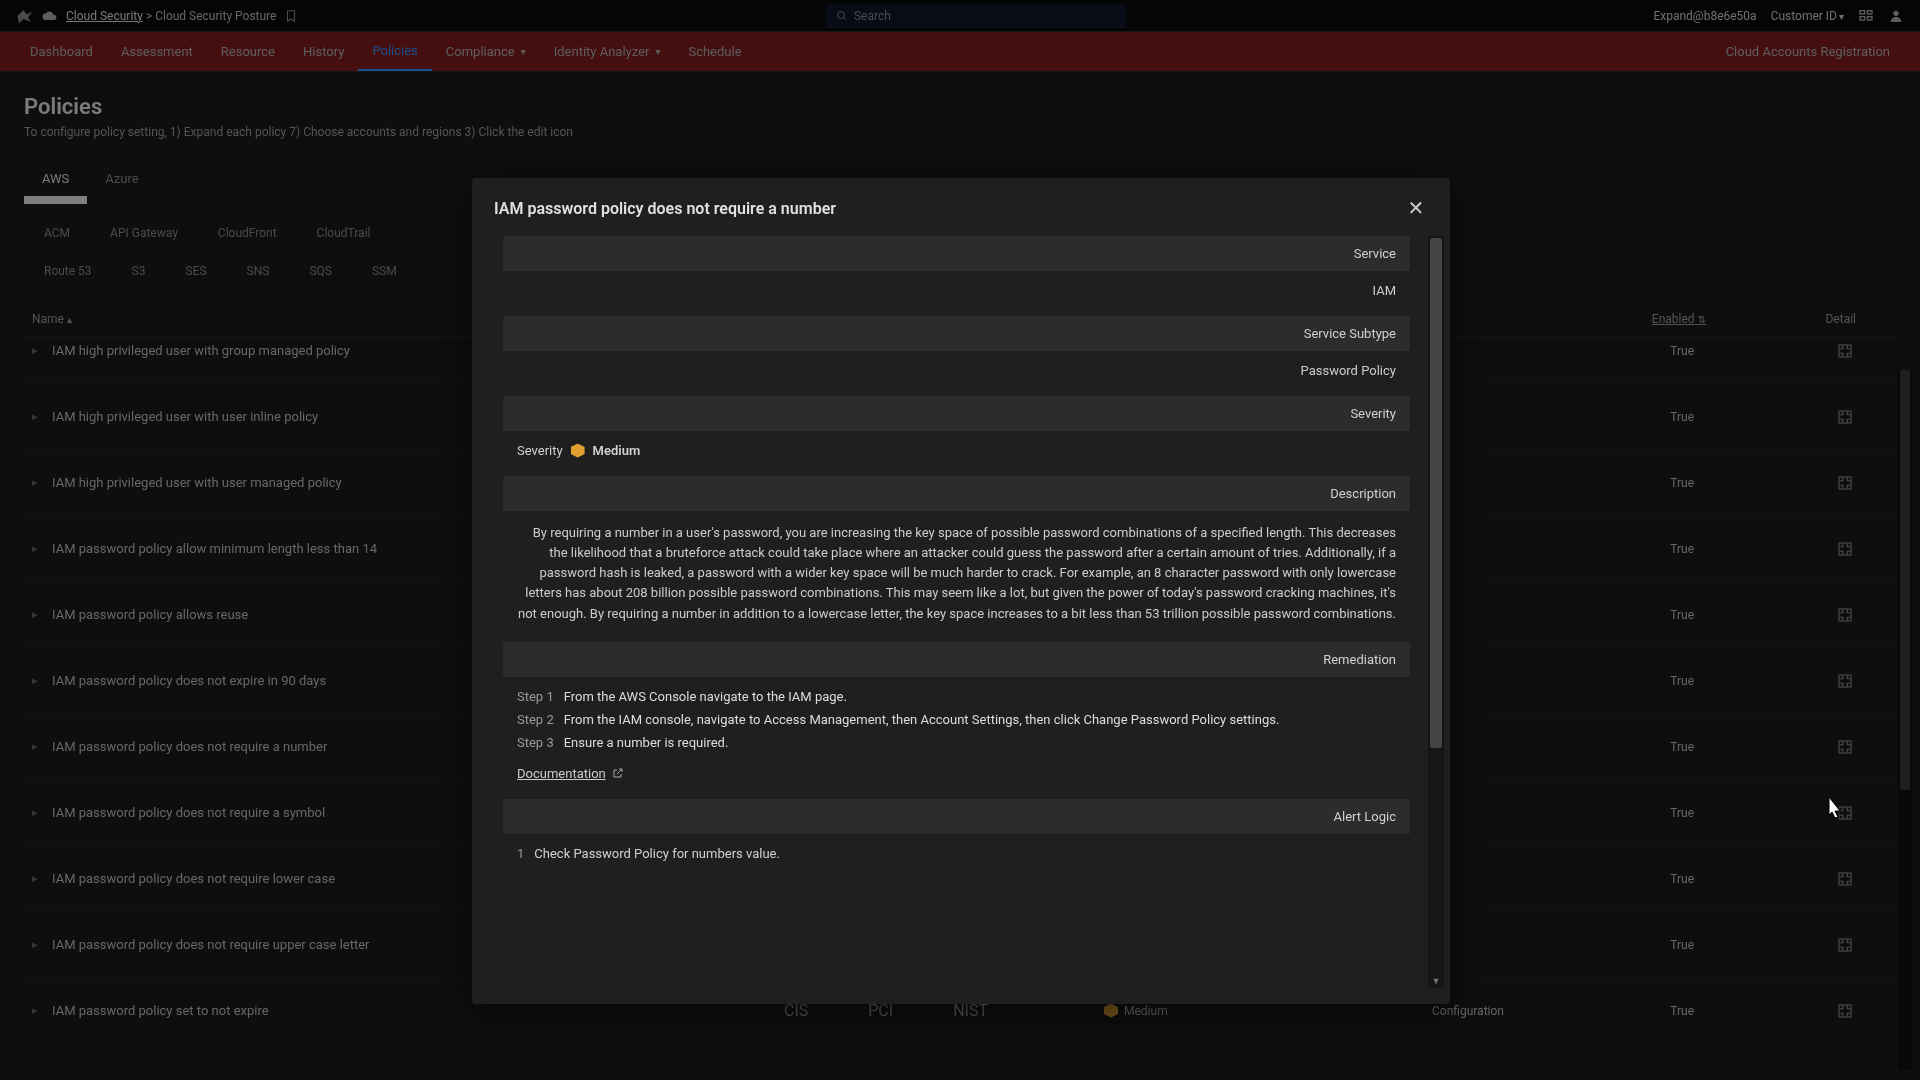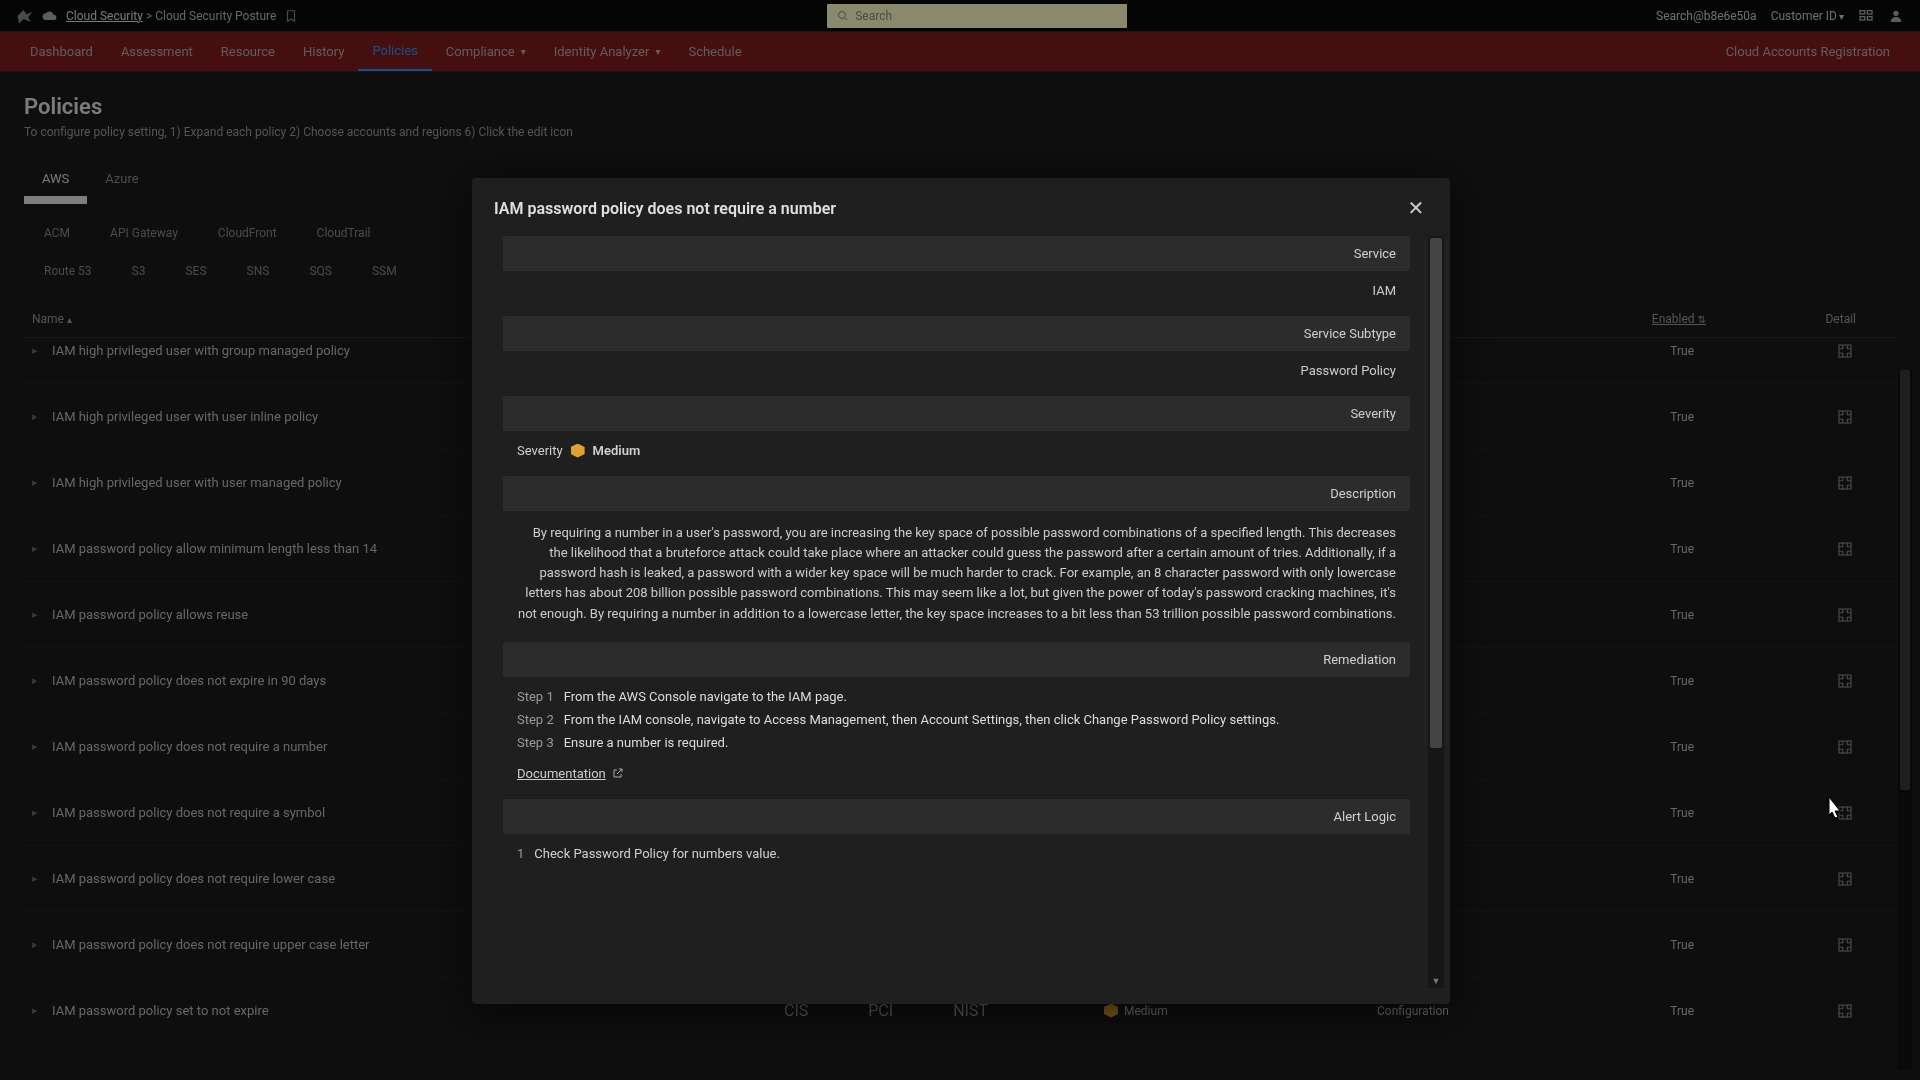--- a/index.html
+++ b/index.html
@@ -6,21 +6,21 @@
 body { background:#1a1a1a; color:#d0d0d0; font-size:13px; overflow:hidden; width:1920px; height:1080px; position:relative; }
 
 
 .topbar { height:32px; background:#0a0a0a; display:flex; align-items:center; padding:0 16px; border-bottom:1px solid #2a2a2a; }
 .topbar-left { display:flex; align-items:center; gap:8px; }
 .topbar-logo { width:18px; height:18px; color:#888; }
 .topbar-cloud { width:16px; height:16px; color:#aaa; }
 .topbar-crumb { color:#bbb; font-size:12px; }
 .topbar-crumb a { color:#ddd; text-decoration:underline; }
 .topbar-center { flex:1; display:flex; justify-content:center; }
-.search-box { width:300px; height:24px; background:#fef9c3; border-radius:1px; display:flex; align-items:center; padding:0 10px; color:#888; gap:6px; font-size:12px; }
+.search-box { width:300px; height:24px; background:#0f172a; border-radius:1px; display:flex; align-items:center; padding:0 10px; color:#888; gap:6px; font-size:12px; }
 .topbar-right { display:flex; align-items:center; gap:14px; font-size:12px; color:#ccc; }
 .topbar-icon { width:16px; height:16px; color:#aaa; cursor:pointer; }
 .dropdown-caret { font-size:10px; margin-left:2px; }
 
 
 .navtabs { height:40px; background:#7f1d1d; display:flex; align-items:flex-end; padding:0 16px; border-bottom:1px solid #2a2a2a; }
 .navtab { padding:0 14px; height:40px; display:flex; align-items:center; color:#aaa; cursor:pointer; font-size:13px; gap:4px; }
 .navtab.active { color:#2e8fff; border-bottom:2px solid #2e8fff; }
 .navtabs .spacer { flex:1; }
 
@@ -46,21 +46,21 @@
 .tbl-head .col-enabled { position:absolute; right:190px;text-decoration:underline; }
 .tbl-head .col-detail { position:absolute; right:40px; }
 .tbl-rows { height:700px; overflow-y:auto; }
 .tbl-row { display:flex; align-items:center; height:66px; border-bottom:1px solid #222; padding:0 8px; position:relative; }
 .tbl-expand { width:14px; color:#666; font-size:11px; margin-right:6px; cursor:pointer; }
 .tbl-name { color:#bbb; font-size:13px; }
 .tbl-enabled { position:absolute; right:202px; color:#bbb; font-size:12px; }
 .tbl-detail { position:absolute; right:42px; width:18px; height:18px; cursor:pointer; color:#888; }
 .tbl-compliance { position:absolute; left:760px; display:flex; gap:60px; color:#999; font-size:16px; }
 .tbl-sev { position:absolute; left:1080px; display:flex; align-items:center; gap:6px; color:#bbb; font-size:12px; }
-.tbl-type { position:absolute; left:1353px; color:#bbb; font-size:12px; }
+.tbl-type { position:absolute; left:1408px; color:#bbb; font-size:12px; }
 .sort-caret { font-size:10px; }
 
 
 .backdrop { position:absolute; inset:0; background:rgba(0,0,0,0.45); }
 .modal { position:absolute; left:472px; top:178px; width:978px; height:826px; background:#1f1f1f; border-radius:4px; box-shadow:0 8px 40px rgba(0,0,0,0.6); display:flex; flex-direction:column; }
 .modal-head { padding:18px 22px 16px; display:flex; align-items:center; }
 .modal-title { font-size:16px; font-weight:600; color:#e0e0e0; flex:1; }
 .modal-close { width:24px; height:24px; color:#ccc; cursor:pointer; font-size:20px; display:flex; align-items:center; justify-content:center; }
 .modal-body-wrap { flex:1; display:flex; overflow:hidden; padding:0 6px 16px 31px;text-align:right; }
 .modal-body { flex:1; overflow-y:auto; padding-right:14px; }
@@ -122,21 +122,21 @@
   <div class="topbar-center">
     <div class="search-box">
       <svg width="12" height="12" viewBox="0 0 24 24" fill="none" stroke="currentColor" stroke-width="2">
           <circle cx="10" cy="10" r="7"></circle>
           <path d="m20 20-5-5"></path>
         </svg>
       <span>Search</span>
     </div>
   </div>
   <div class="topbar-right">
-    <span>Search@b8e6e50a</span>
+    <span>Expand@b8e6e50a</span>
     <span style="cursor:pointer;">
       <span>Customer ID</span><span class="dropdown-caret">▾</span>
     </span>
     <span>
       <svg class="topbar-icon" viewBox="0 0 24 24" fill="none" stroke="currentColor" stroke-width="2">
           <rect x="3" y="4" width="7" height="5"></rect>
           <rect x="14" y="4" width="7" height="5"></rect>
           <rect x="3" y="13" width="7" height="5"></rect>
           <rect x="14" y="13" width="7" height="5"></rect>
         </svg>
@@ -158,21 +158,21 @@
     <div class="navtab active">Policies</div>
     <div class="navtab">Compliance <span class="dropdown-caret">▾</span></div>
     <div class="navtab">Identity Analyzer <span class="dropdown-caret">▾</span></div>
     <div class="navtab">Schedule</div>
   <div class="spacer"></div>
   <div class="navtab">Cloud Accounts Registration</div>
 </div>
 
 <div class="page-head">
   <div class="page-title">Policies</div>
-  <div class="page-sub">To configure policy setting, 1) Expand each policy 2) Choose accounts and regions 6) Click the edit icon</div>
+  <div class="page-sub">To configure policy setting, 1) Expand each policy 7) Choose accounts and regions 3) Click the edit icon</div>
 </div>
 
 <div class="cloud-tabs">
   <span class="cloud-tab active">AWS</span><span class="cloud-tab">Azure</span>
 </div>
 
 <div class="service-rows">
   <div class="service-row">
       <span class="service-chip">ACM</span>
       <span class="service-chip">API Gateway</span>

